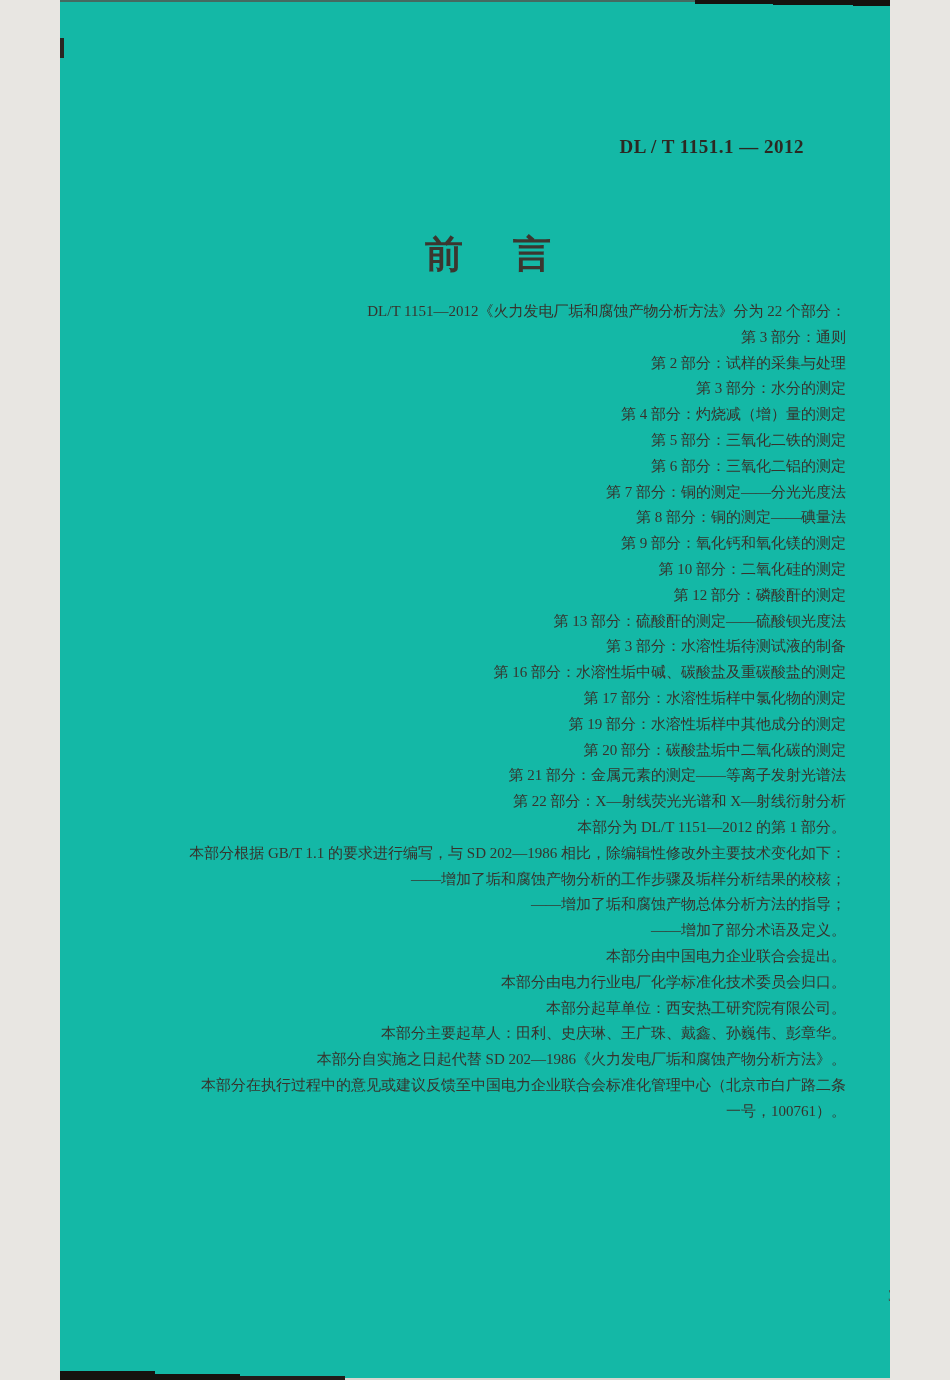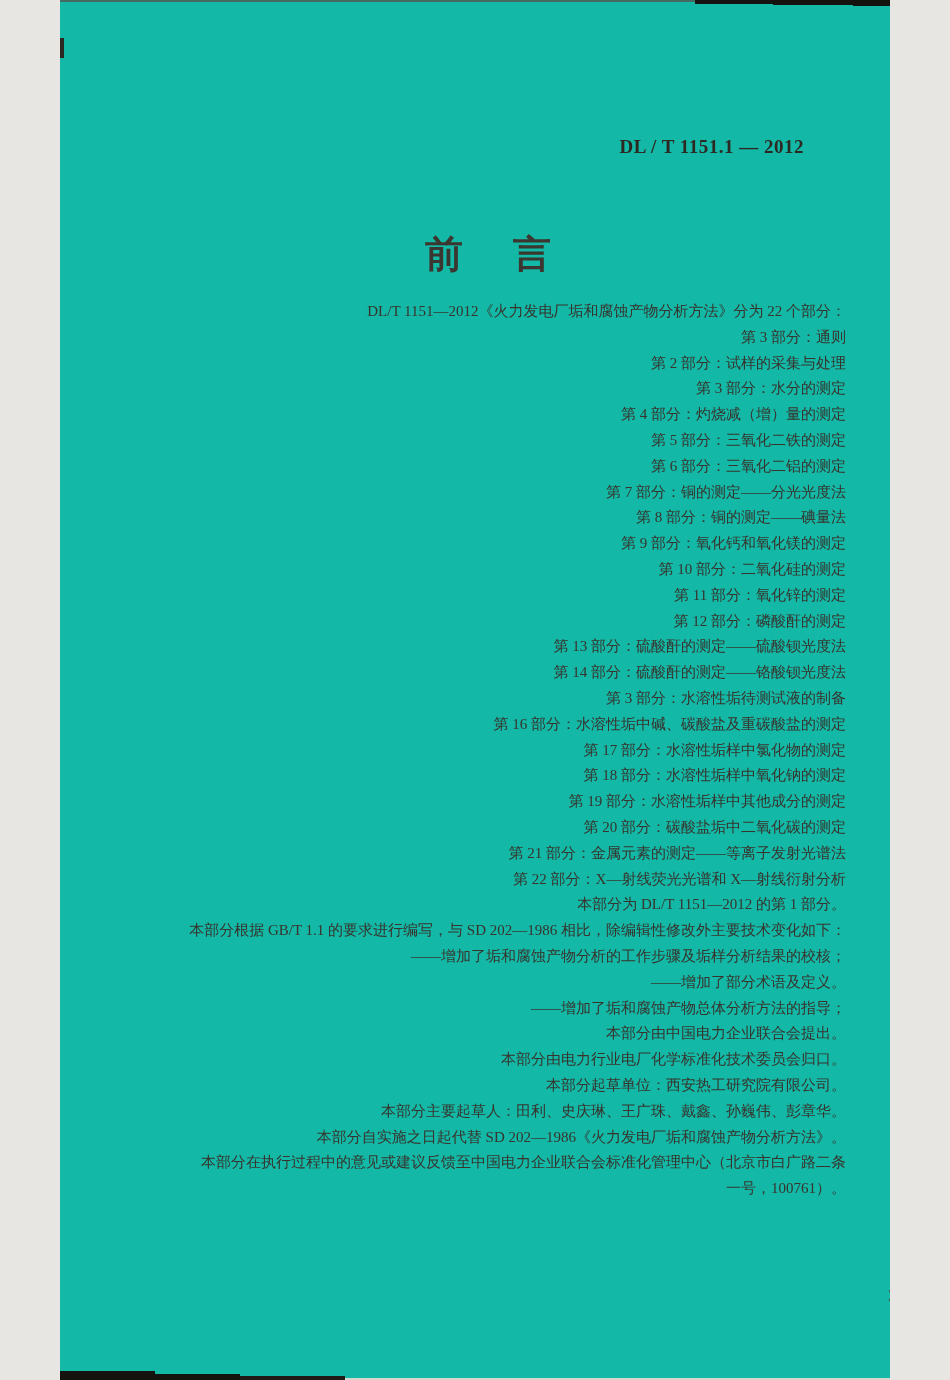--- a/index.html
+++ b/index.html
@@ -109,37 +109,34 @@
       <div class="line">第 3 部分：通则</div>
       <div class="line">第 2 部分：试样的采集与处理</div>
       <div class="line">第 3 部分：水分的测定</div>
       <div class="line">第 4 部分：灼烧减（增）量的测定</div>
       <div class="line">第 5 部分：三氧化二铁的测定</div>
       <div class="line">第 6 部分：三氧化二铝的测定</div>
       <div class="line">第 7 部分：铜的测定——分光光度法</div>
       <div class="line">第 8 部分：铜的测定——碘量法</div>
       <div class="line">第 9 部分：氧化钙和氧化镁的测定</div>
       <div class="line">第 10 部分：二氧化硅的测定</div>
-      <div class="line">第 11 部分：氧化锌的测定</div>
       <div class="line">第 12 部分：磷酸酐的测定</div>
       <div class="line">第 13 部分：硫酸酐的测定——硫酸钡光度法</div>
-      <div class="line">第 14 部分：硫酸酐的测定——铬酸钡光度法</div>
       <div class="line">第 3 部分：水溶性垢待测试液的制备</div>
       <div class="line">第 16 部分：水溶性垢中碱、碳酸盐及重碳酸盐的测定</div>
       <div class="line">第 17 部分：水溶性垢样中氯化物的测定</div>
-      <div class="line">第 18 部分：水溶性垢样中氧化钠的测定</div>
       <div class="line">第 19 部分：水溶性垢样中其他成分的测定</div>
       <div class="line">第 20 部分：碳酸盐垢中二氧化碳的测定</div>
       <div class="line">第 21 部分：金属元素的测定——等离子发射光谱法</div>
       <div class="line">第 22 部分：X—射线荧光光谱和 X—射线衍射分析</div>
       <div class="line">本部分为 DL/T 1151—2012 的第 1 部分。</div>
       <div class="line">本部分根据 GB/T 1.1 的要求进行编写，与 SD 202—1986 相比，除编辑性修改外主要技术变化如下：</div>
       <div class="line">——增加了垢和腐蚀产物分析的工作步骤及垢样分析结果的校核；</div>
+      <div class="line">——增加了垢和腐蚀产物总体分析方法的指导；</div>
       <div class="line">——增加了部分术语及定义。</div>
-      <div class="line">——增加了垢和腐蚀产物总体分析方法的指导；</div>
       <div class="line">本部分由中国电力企业联合会提出。</div>
       <div class="line">本部分由电力行业电厂化学标准化技术委员会归口。</div>
       <div class="line">本部分起草单位：西安热工研究院有限公司。</div>
       <div class="line">本部分主要起草人：田利、史庆琳、王广珠、戴鑫、孙巍伟、彭章华。</div>
       <div class="line">本部分自实施之日起代替 SD 202—1986《火力发电厂垢和腐蚀产物分析方法》。</div>
       <div class="line">本部分在执行过程中的意见或建议反馈至中国电力企业联合会标准化管理中心（北京市白广路二条</div>
       <div class="line no-indent">一号，100761）。</div>
     </div>
 
   <div class="page-number">3</div>

